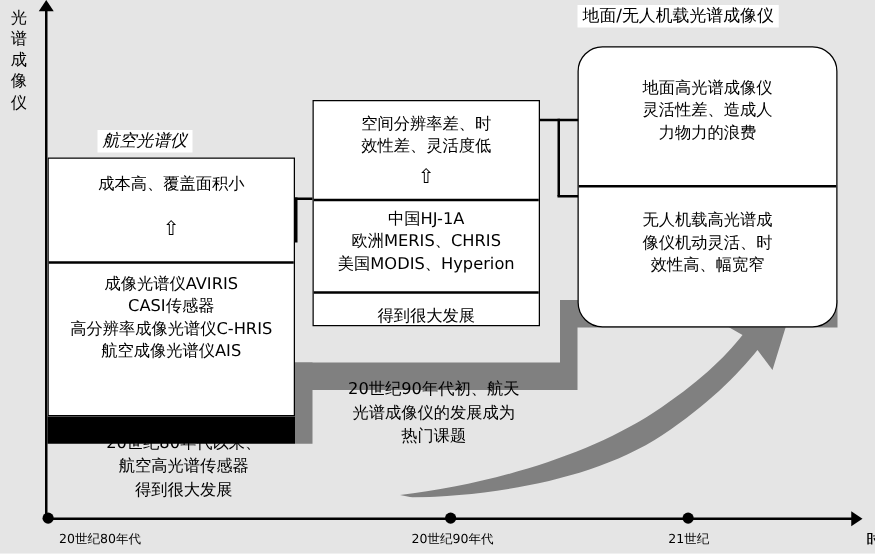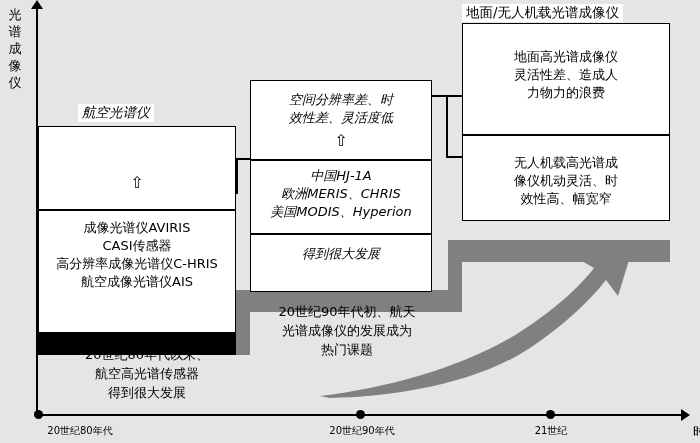--- a/index.html
+++ b/index.html
@@ -192,22 +192,21 @@
   #box-air-bottom {
     position: absolute;
     left: 0; right: 0;
     top: 92px;
   }
   
   #box-space {
     left: 250px;
     top: 80px;
     width: 182px;
-    height: 212px;
-    font-style: italic;
+    height: 181px;
   }
   #box-space-title {
     left: 282px;
     top: 58px;
   }
   #box-space-top {
     position: absolute;
     left: 0; right: 0;
     top: 10px;
   }
@@ -228,23 +227,24 @@
     top: 152px;
   }
   #box-space-bottom {
     position: absolute;
     left: 0; right: 0;
     top: 164px;
   }
   
   #box-uav {
     left: 462px;
-    top: 23px;
+    top: 37px;
     width: 208px;
-    height: 198px;
+    height: 225px;
+    border-radius: 20px;
   }
   #box-uav-title {
     left: 462px;
     top: 4px;
   }
   #box-uav-top {
     position: absolute;
     left: 0; right: 0;
     top: 24px;
   }
@@ -321,20 +321,21 @@
   </svg>
 
   <div class="connector" style="left:236px; top:158px; width:26px; height:1.5px;"></div>
   <div class="connector" style="left:236px; top:158px; width:1.5px; height:36px;"></div>
 
   <div class="connector" style="left:432px; top:95px; width:38px; height:1.5px;"></div>
   <div class="connector" style="left:446px; top:95px; width:1.5px; height:62px;"></div>
   <div class="connector" style="left:446px; top:156px; width:24px; height:1.5px;"></div>
 
   <div class="box" id="box-air">
+    <div class="cell-text" id="box-air-top">成本高、覆盖面积小</div>
     <div class="uparrow-glyph" id="box-air-arrow">⇧</div>
     <div class="divider" id="box-air-div"></div>
     <div class="cell-text" id="box-air-bottom">成像光谱仪AVIRIS
 CASI传感器
 高分辨率成像光谱仪C-HRIS
 航空成像光谱仪AIS</div>
   </div>
   <div class="box-title" id="box-air-title">航空光谱仪</div>
 
   <div class="box" id="box-space">

